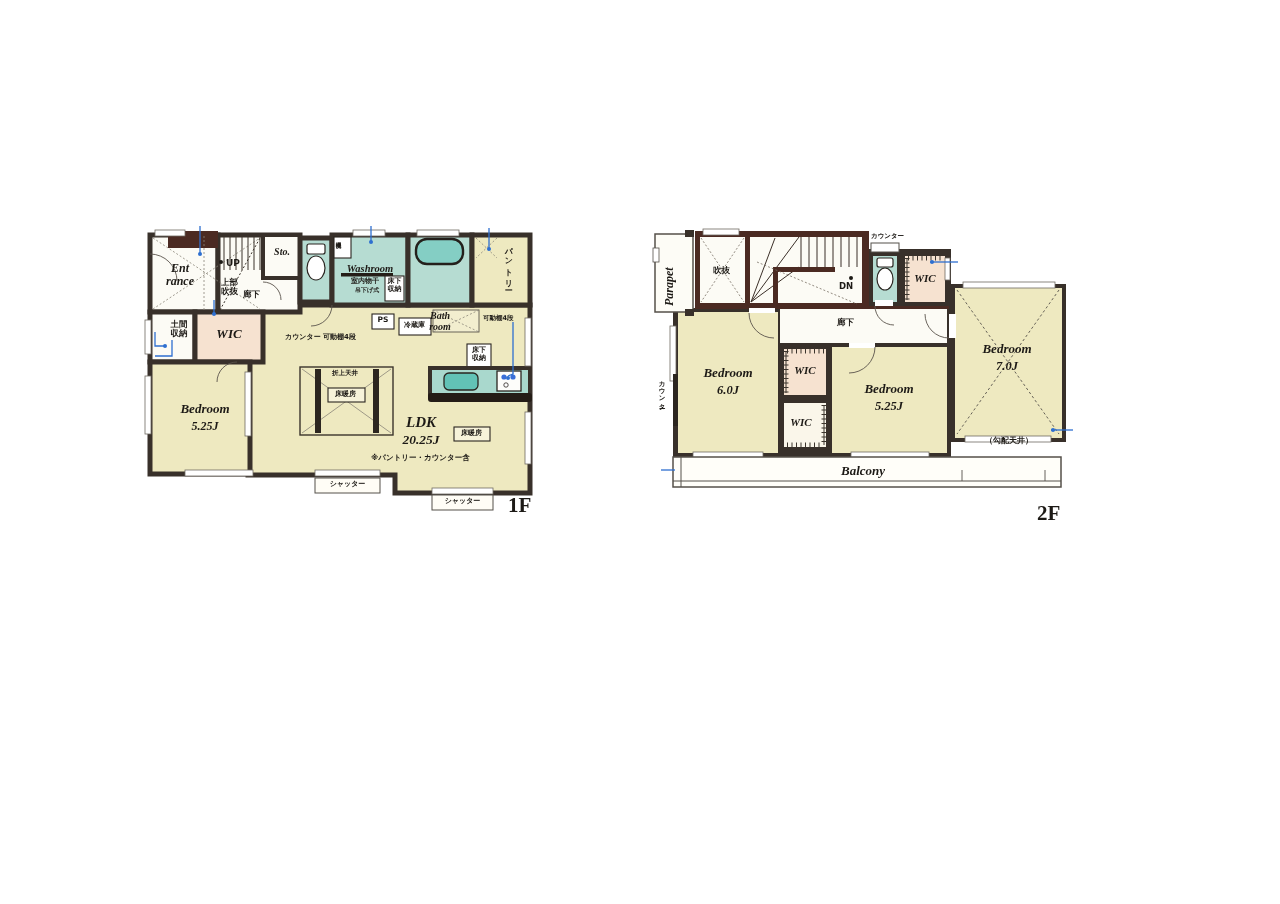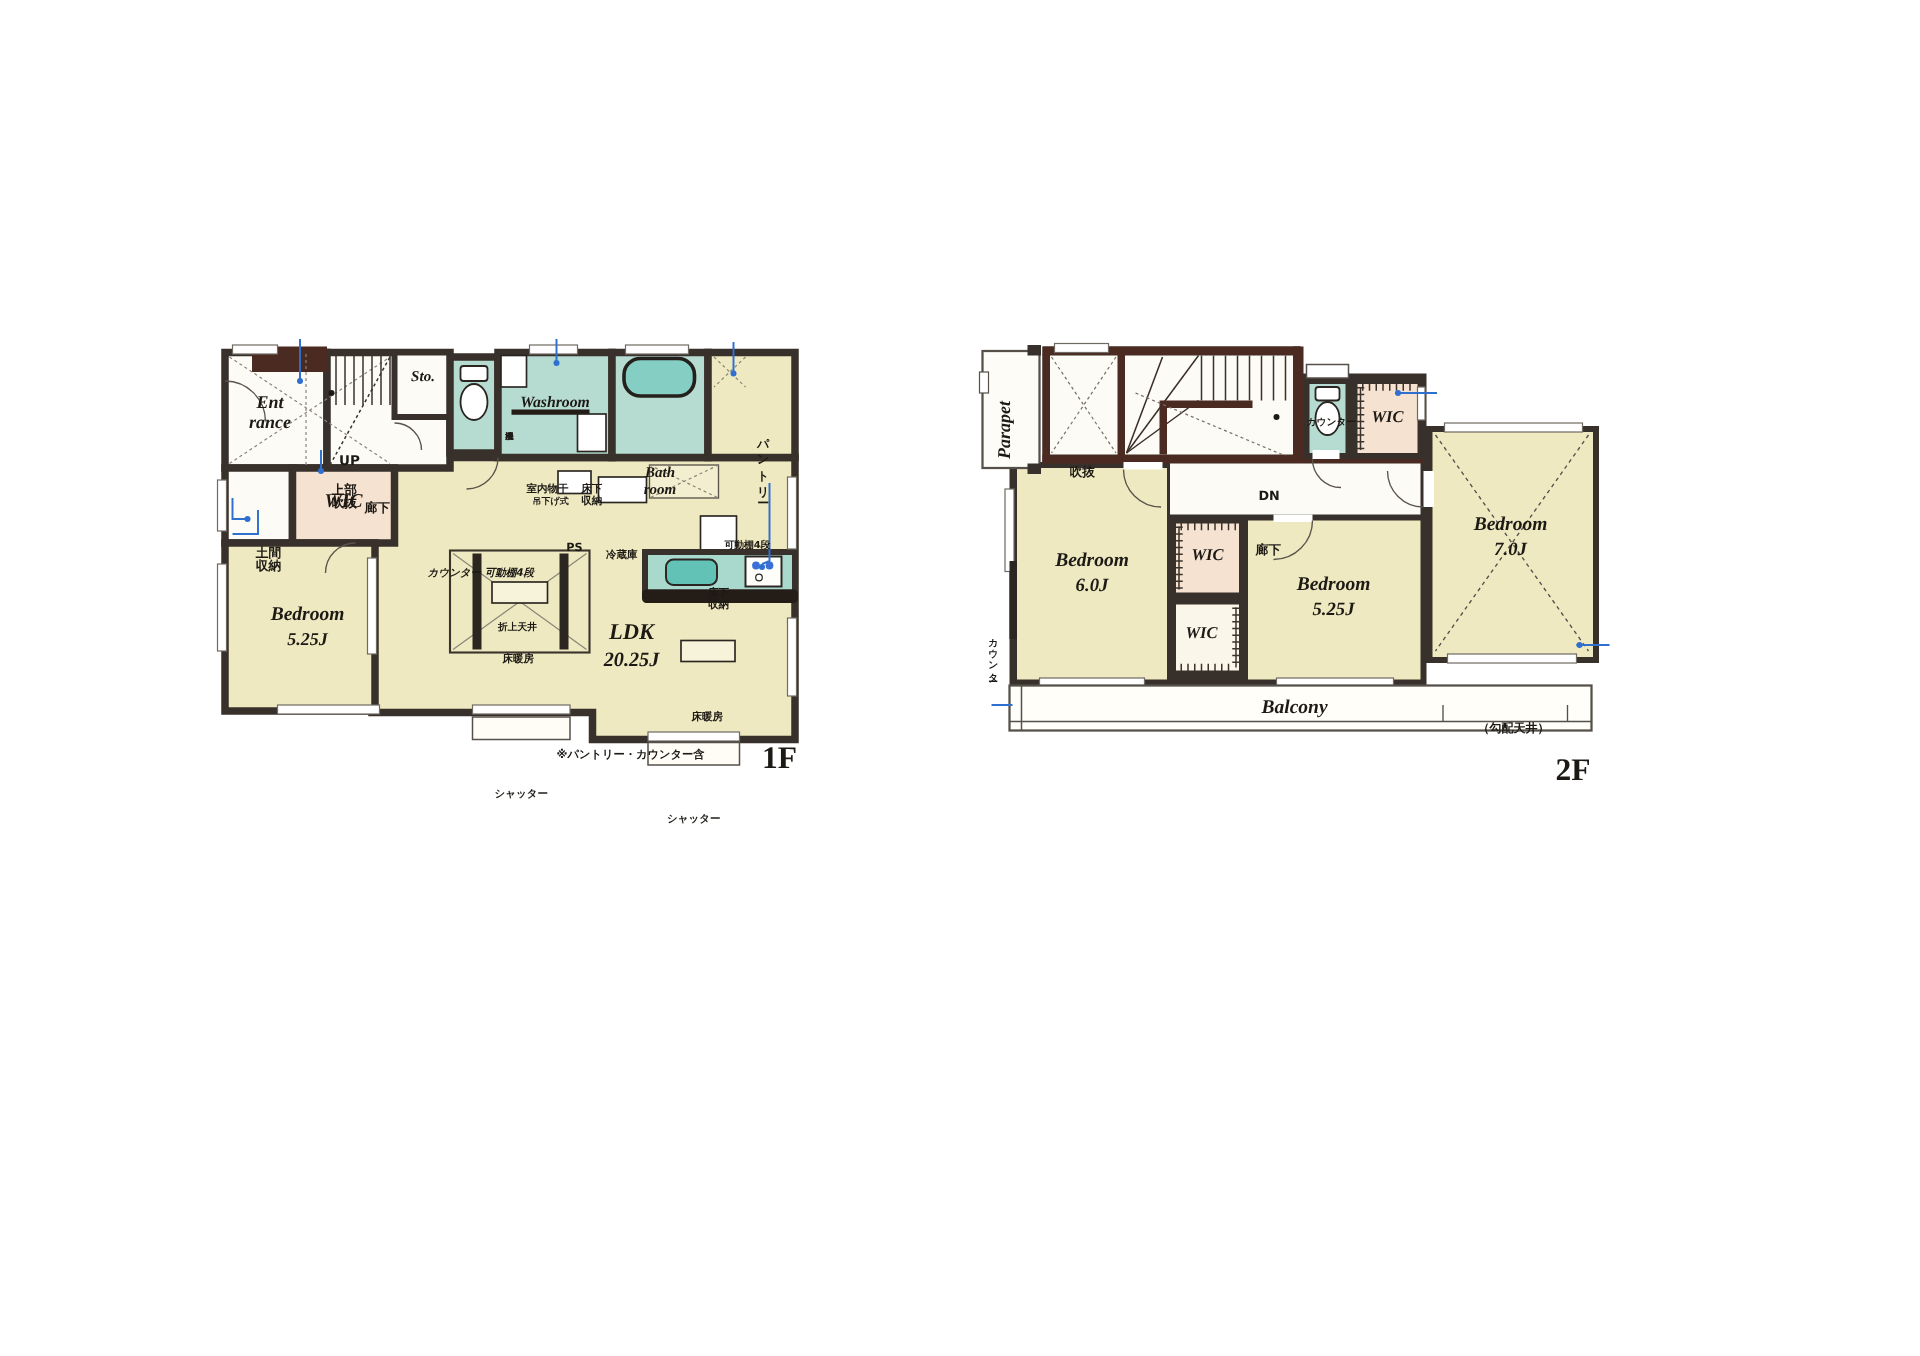--- a/index.html
+++ b/index.html
@@ -2,21 +2,21 @@
 <html><head>
 <meta charset="utf-8">
 <style>
   html,body{margin:0;padding:0;background:#ffffff;}
   #canvas{position:relative;width:1280px;height:904px;background:#ffffff;overflow:hidden;
           font-family:"Liberation Sans",sans-serif;}
   .plan{position:absolute;}
   .plan svg{position:absolute;left:0;top:0;overflow:visible;}
   .lbl{position:absolute;color:#1d1a16;line-height:1.1;text-align:center;white-space:pre-line;}
   .se{font-family:"Liberation Serif",serif;font-style:italic;font-weight:bold;}
-  .jp{font-family:"DejaVu Sans",sans-serif;font-weight:bold;margin-top:45px;}
+  .jp{font-family:"DejaVu Sans",sans-serif;font-weight:bold;}
   .sans{font-family:Liberation Serif, serif;font-weight:bold;}
   .vt{writing-mode:vertical-rl;text-align:left;}
   .vt180{writing-mode:vertical-rl;transform:rotate(180deg);text-align:left;}
   .nw{white-space:nowrap;}
 </style>
 </head>
 <body>
 
 <div id="canvas">
 
@@ -153,21 +153,21 @@
     <div class="lbl se" style="left:122px;top:20px;width:30px;font-size:10px;">Sto.</div>
     <div class="lbl se nw" style="left:194px;top:37px;width:62px;font-size:10.5px;text-align:center;">Washroom</div>
     <div class="lbl jp vt" style="left:191px;top:12px;height:22px;font-size:5.5px;">洗濯機</div>
     <div class="lbl jp nw" style="left:206px;top:52px;font-size:7px;">室内物干</div>
     <div class="lbl jp nw" style="left:210px;top:61px;font-size:6px;">吊下げ式</div>
     <div class="lbl jp" style="left:241px;top:52px;width:17px;font-size:7px;">床下収納</div>
     <div class="lbl se" style="left:278px;top:48px;width:34px;font-size:10px;margin-top:36px;">Bath room</div>
     <div class="lbl jp vt" style="left:358px;top:15px;height:62px;font-size:8px;letter-spacing:2px;">パントリー</div>
     <div class="lbl jp" style="left:24px;top:94px;width:20px;font-size:8.5px;">土間収納</div>
     <div class="lbl se" style="left:68px;top:101px;width:32px;font-size:13px;">WIC</div>
-    <div class="lbl jp nw" style="left:140px;top:108px;font-size:7px;font-style:italic;">カウンター 可動棚4段</div>
+    <div class="lbl jp nw" style="left:140px;top:108px;font-size:7px;">カウンター 可動棚4段</div>
     <div class="lbl jp" style="left:230px;top:90px;width:16px;font-size:7.5px;">PS</div>
     <div class="lbl jp nw" style="left:259px;top:96px;font-size:7px;">冷蔵庫</div>
     <div class="lbl jp nw" style="left:338px;top:89px;font-size:6.5px;">可動棚4段</div>
     <div class="lbl jp" style="left:326px;top:121px;width:16px;font-size:7px;">床下収納</div>
     <div class="lbl jp nw" style="left:187px;top:144px;font-size:6.5px;">折上天井</div>
     <div class="lbl jp nw" style="left:190px;top:165px;font-size:7px;">床暖房</div>
     <div class="lbl jp nw" style="left:316px;top:204px;font-size:7px;">床暖房</div>
     <div class="lbl se" style="left:28px;top:176px;width:64px;font-size:13px;">Bedroom</div>
     <div class="lbl se" style="left:28px;top:194px;width:64px;font-size:12px;">5.25J</div>
     <div class="lbl se" style="left:248px;top:188px;width:56px;font-size:15px;">LDK</div>

